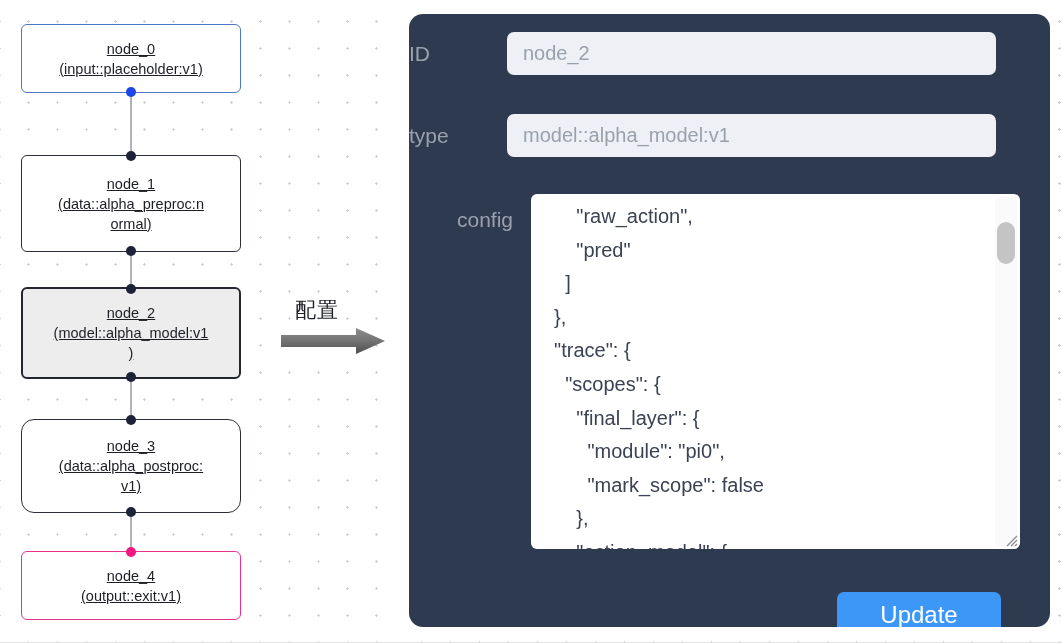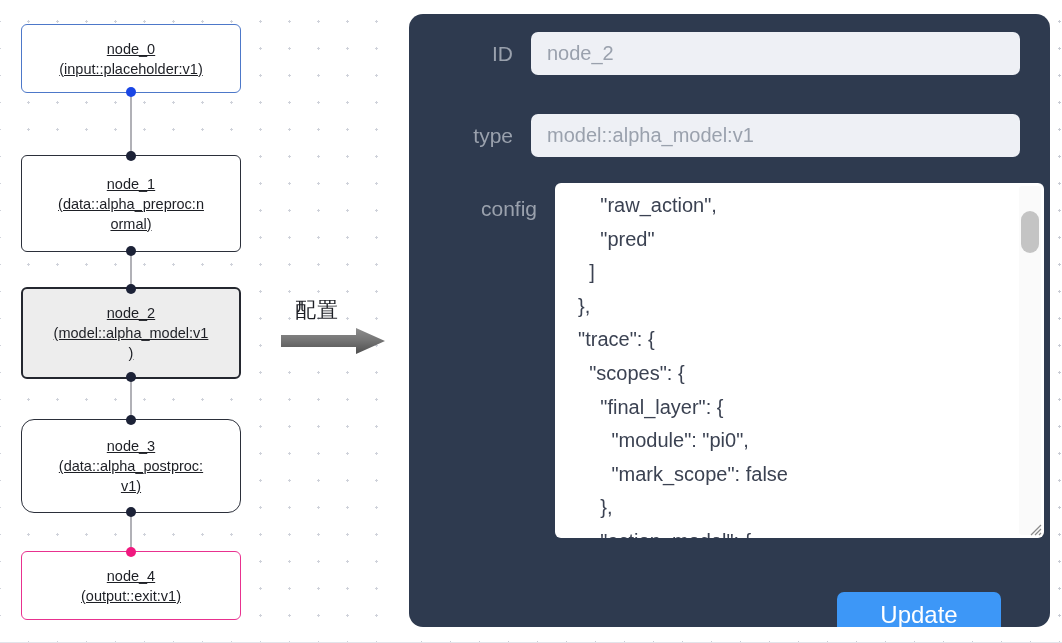--- a/index.html
+++ b/index.html
@@ -75,42 +75,41 @@
     background-size:29px 27px;
     background-position:7px 8px;
     z-index:0;
   }
   .field-row{
     position:absolute;display:flex;align-items:center;
   }
   .field-label{
     color:#9aa1ad;
     font-size:21px;
-    width:122px;
-    text-align:right;
+    width:98px;
     padding-right:18px;
     box-sizing:border-box;
     font-family:"Liberation Sans","DejaVu Sans",sans-serif;
   }
   .field-input{
     box-sizing:border-box;
     background:#eef0f5;
     border:none;
     border-radius:7px;
     height:43px;
     width:489px;
     padding:0 16px;
     font-size:20px;
     color:#9aa1ad;
     font-family:"Liberation Sans","DejaVu Sans",sans-serif;
     outline:none;
   }
   .field-input::placeholder{color:#9aa1ad;opacity:1;}
 
-  .config-row{position:absolute;left:0;top:169px;display:flex;margin-left:24px;}
+  .config-row{position:absolute;left:0;top:180px;display:flex;}
   .config-label{
     color:#9aa1ad;font-size:21px;width:122px;text-align:right;
     padding-right:18px;box-sizing:border-box;
     padding-top:14px;
   }
   .ta-wrap{position:relative;width:489px;height:355px;}
   .config-textarea{
     box-sizing:border-box;
     width:489px;height:355px;
     background:#ffffff;

